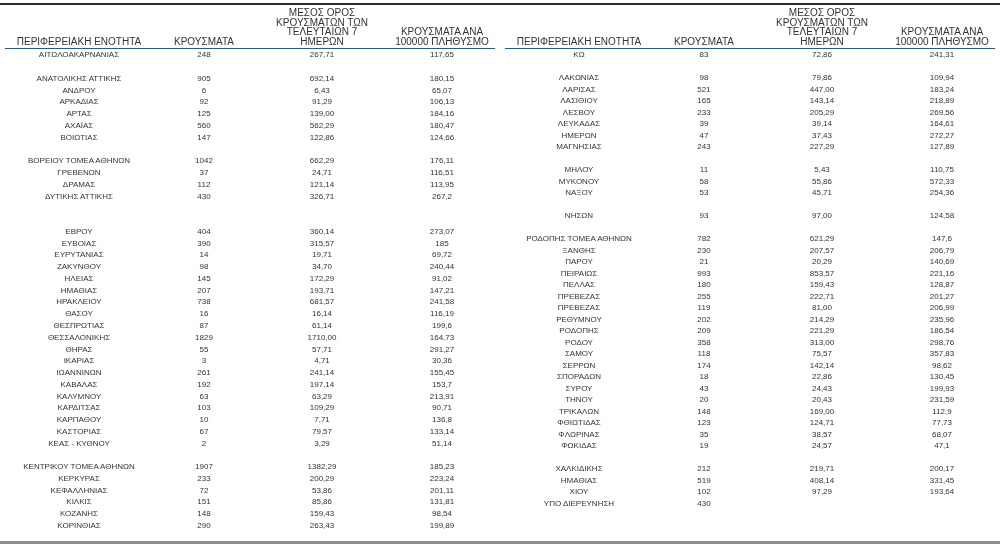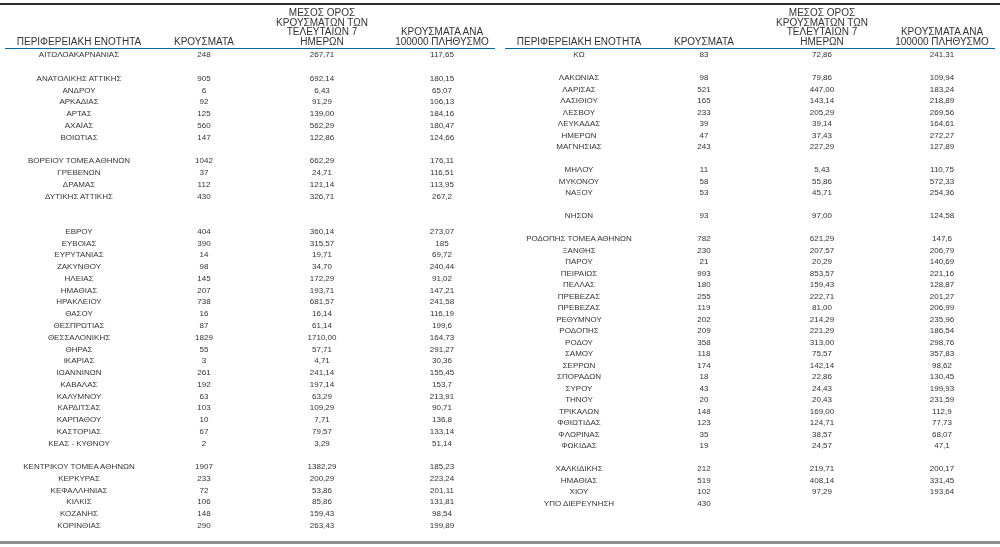--- a/index.html
+++ b/index.html
@@ -330,21 +330,21 @@
             <td>223,24</td>
           </tr>
           <tr>
             <td>ΚΕΦΑΛΛΗΝΙΑΣ</td>
             <td>72</td>
             <td>53,86</td>
             <td>201,11</td>
           </tr>
           <tr>
             <td>ΚΙΛΚΙΣ</td>
-            <td>106</td>
+            <td>151</td>
             <td>85,86</td>
             <td>131,81</td>
           </tr>
           <tr>
             <td>ΚΟΖΑΝΗΣ</td>
             <td>148</td>
             <td>159,43</td>
             <td>98,54</td>
           </tr>
           <tr>

